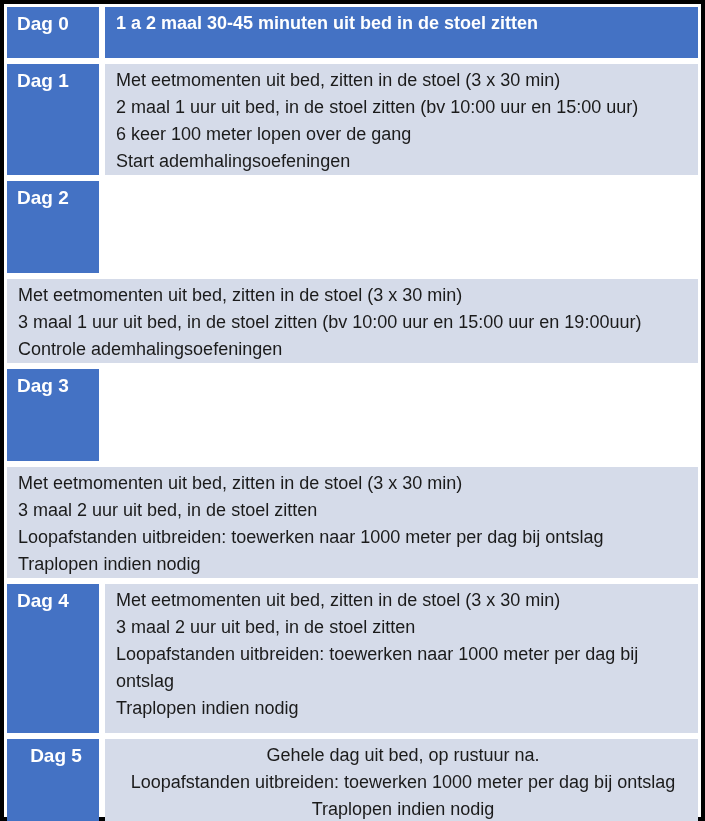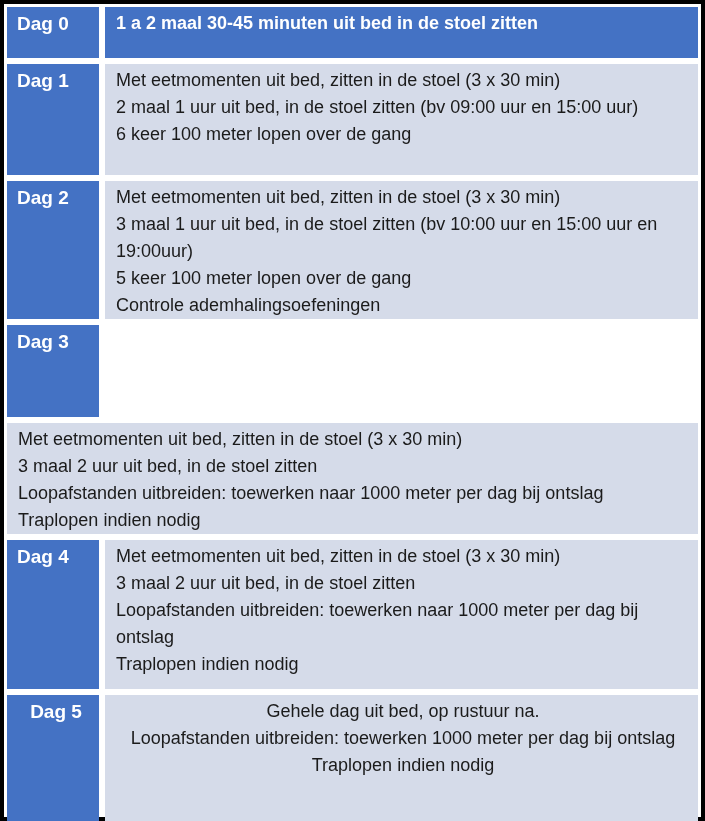--- a/index.html
+++ b/index.html
@@ -45,21 +45,21 @@
     padding: 3px 8px 0 11px;
     box-sizing: border-box;
   }
   .trow.header .content-cell {
     background: #4472C4;
     color: #ffffff;
     font-weight: bold;
   }
   .r0 { min-height: 51px; }
   .r1 { min-height: 111px; }
-  .r2 { min-height: 138px; }
+  .r2 { min-height: 138px; flex-direction: column; }
   .r3 { min-height: 178px; flex-direction: column; }
   .r4 { min-height: 149px; }
   .r5 { min-height: 149px; text-align: center; }
   .line { margin: 0; }
 </style>
 </head>
 <body>
 
 <div class="frame">
   <div class="inner">
@@ -68,31 +68,31 @@
       <div class="day-cell">Dag 0</div>
       <div class="content-cell">
         <div class="line">1 a 2 maal 30-45 minuten uit bed in de stoel zitten</div>
       </div>
     </div>
 
     <div class="trow r1">
       <div class="day-cell">Dag 1</div>
       <div class="content-cell">
         <div class="line">Met eetmomenten uit bed, zitten in de stoel (3 x 30 min)</div>
-        <div class="line">2 maal 1 uur uit bed, in de stoel zitten (bv 09:00 uur en 15:00 uur)</div>
+        <div class="line">2 maal 1 uur uit bed, in de stoel zitten (bv 10:00 uur en 15:00 uur)</div>
         <div class="line">6 keer 100 meter lopen over de gang</div>
+        <div class="line">Start ademhalingsoefeningen</div>
       </div>
     </div>
 
     <div class="trow r2">
       <div class="day-cell">Dag 2</div>
       <div class="content-cell">
         <div class="line">Met eetmomenten uit bed, zitten in de stoel (3 x 30 min)</div>
         <div class="line">3 maal 1 uur uit bed, in de stoel zitten (bv 10:00 uur en 15:00 uur en 19:00uur)</div>
-        <div class="line">5 keer 100 meter lopen over de gang</div>
         <div class="line">Controle ademhalingsoefeningen</div>
       </div>
     </div>
 
     <div class="trow r3">
       <div class="day-cell">Dag 3</div>
       <div class="content-cell">
         <div class="line">Met eetmomenten uit bed, zitten in de stoel (3 x 30 min)</div>
         <div class="line">3 maal 2 uur uit bed, in de stoel zitten</div>
         <div class="line">Loopafstanden uitbreiden: toewerken naar 1000 meter per dag bij ontslag</div>

